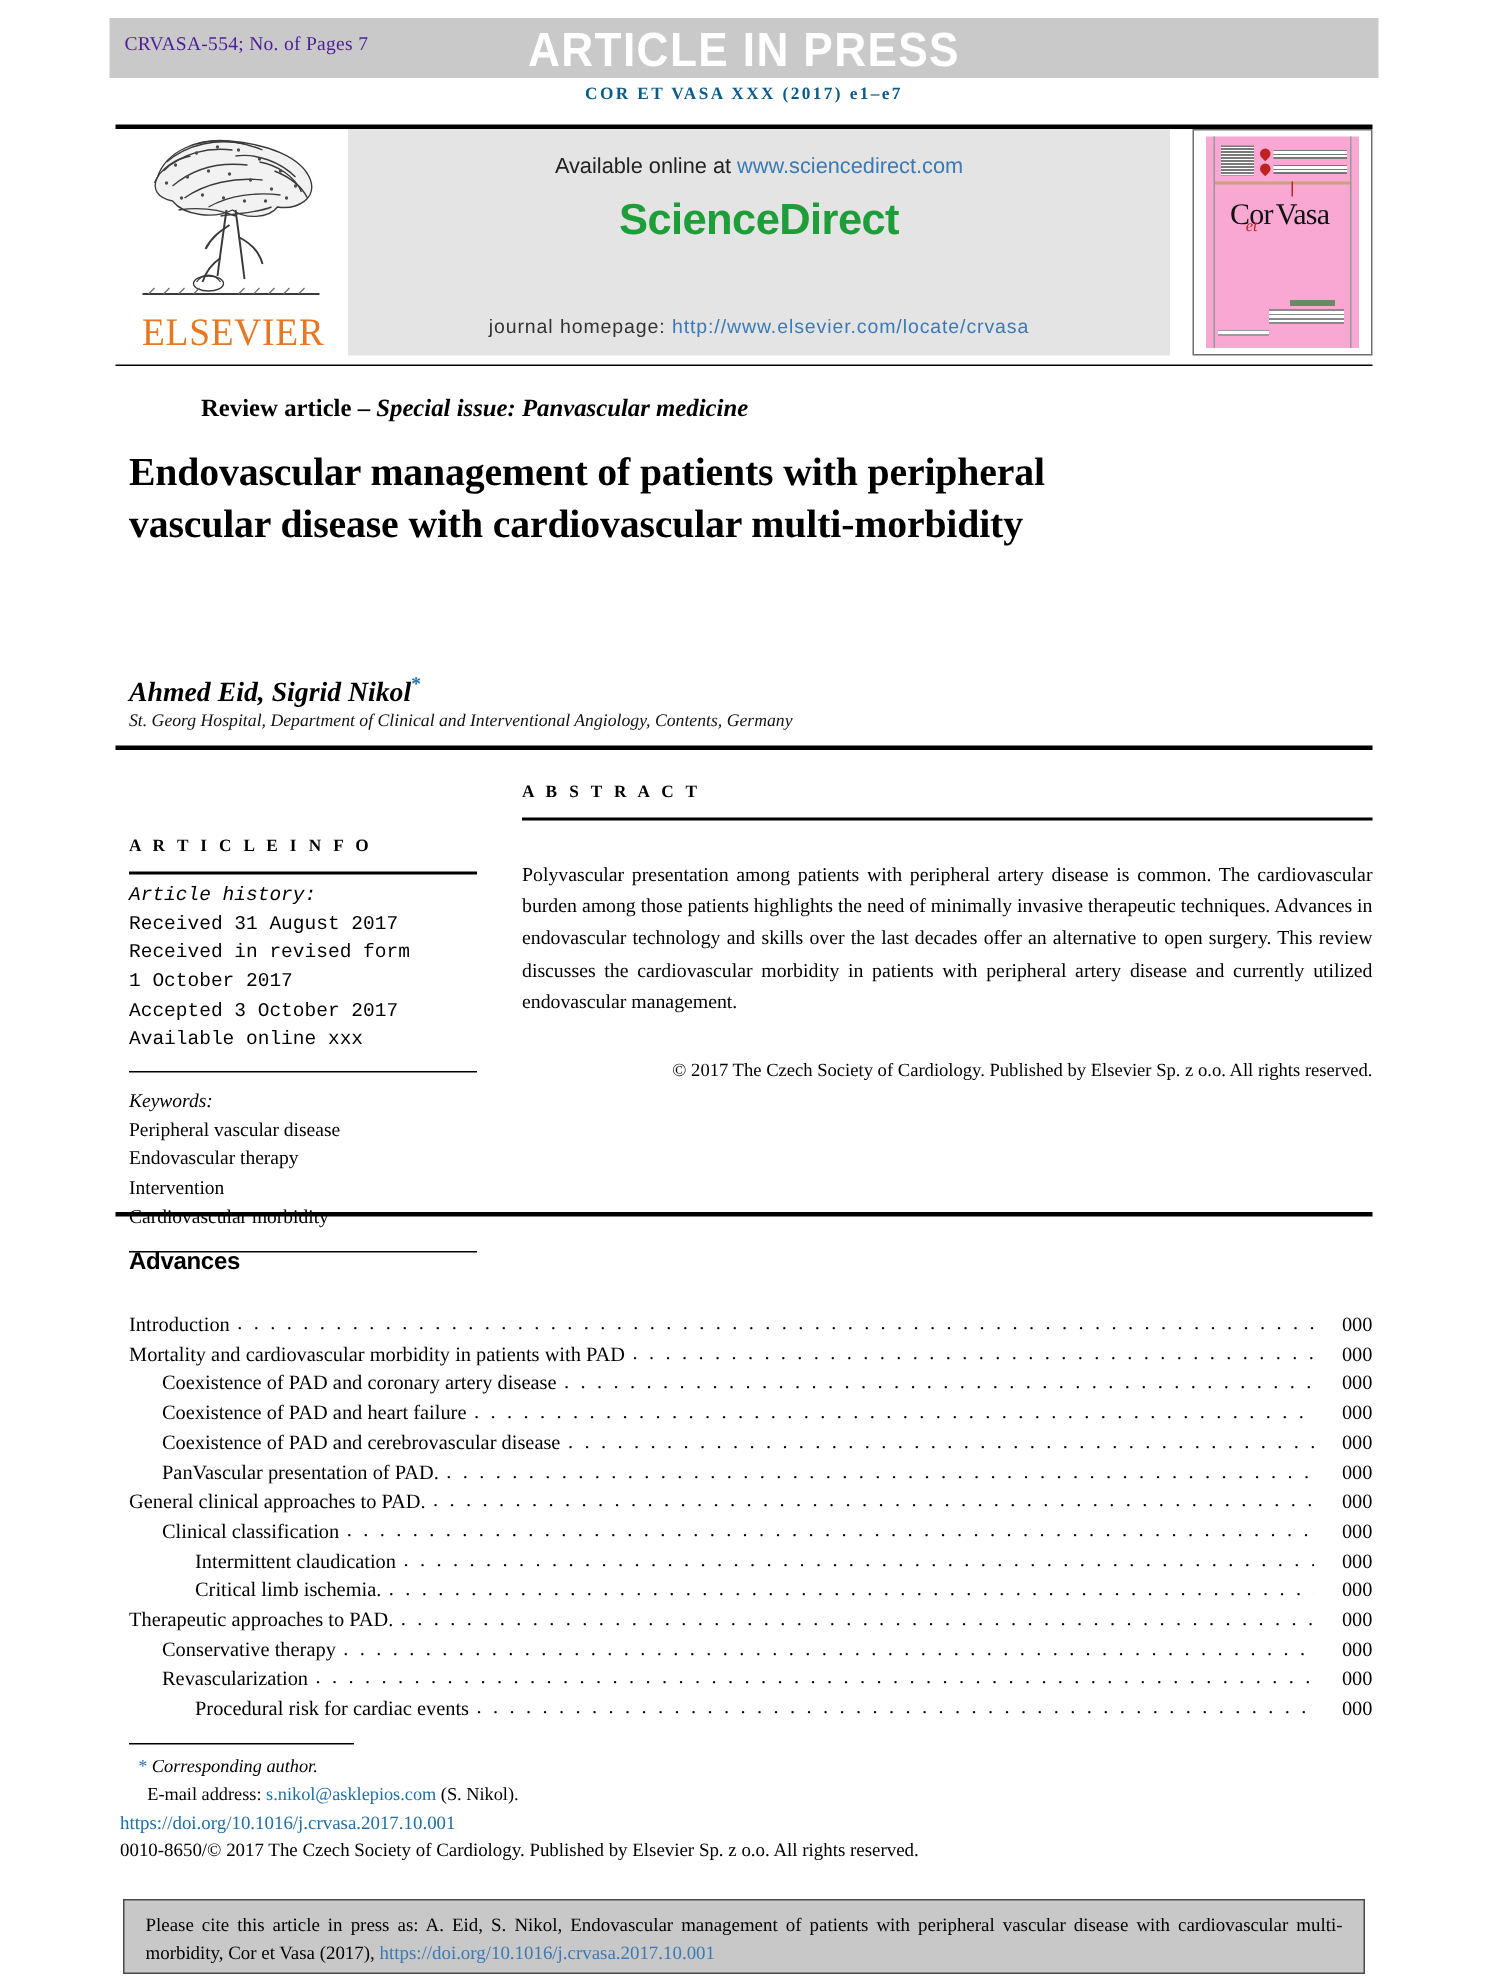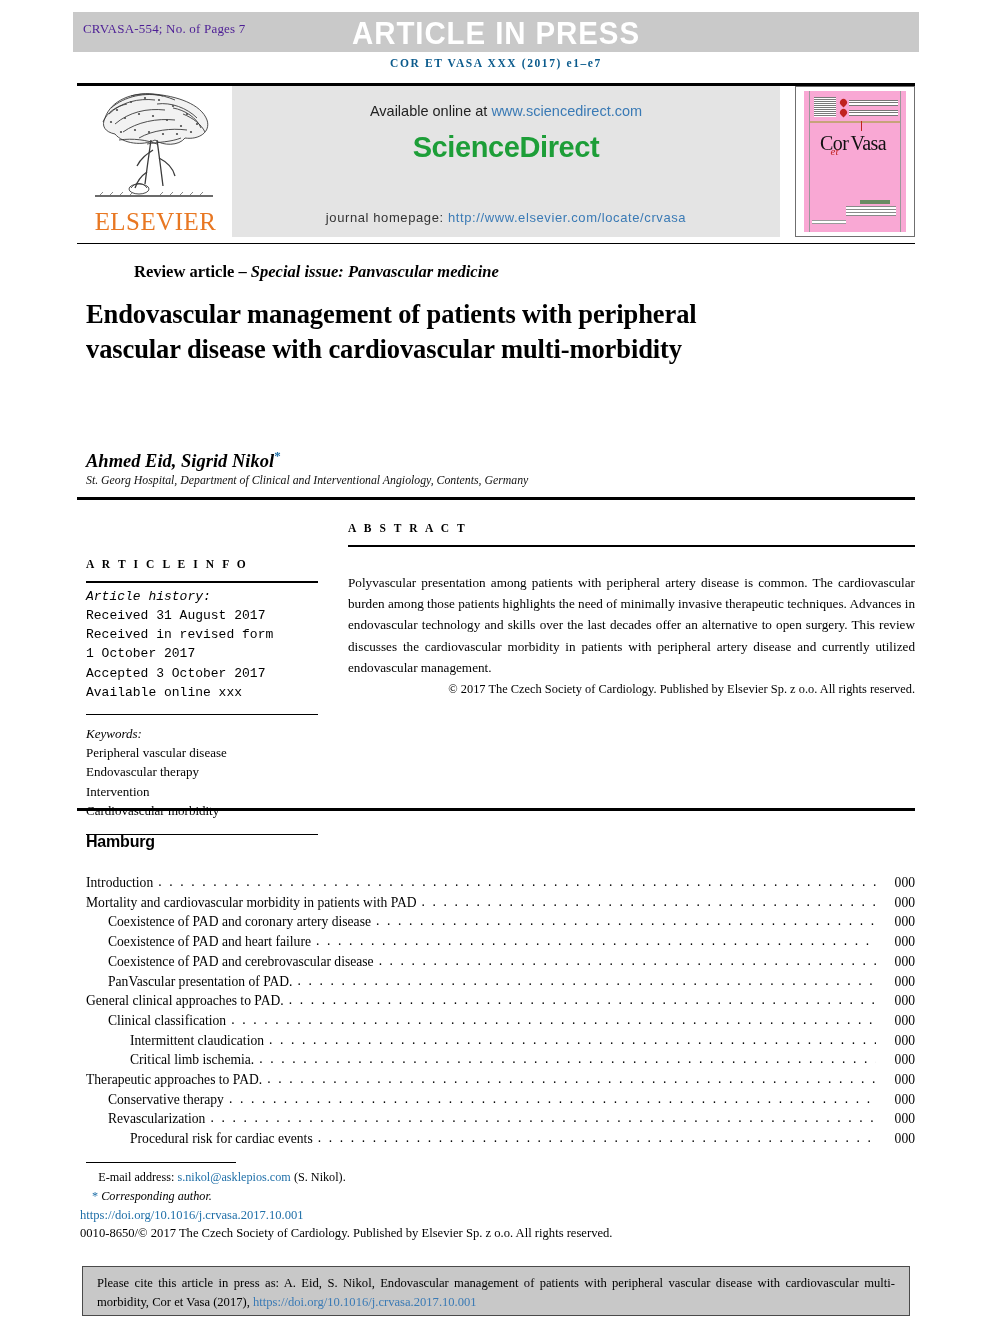--- a/index.html
+++ b/index.html
@@ -229,20 +229,21 @@
     text-align: justify;
     padding-top:25px;
     color:#000;
   }
   .abstract-copy {
     font-family:"Liberation Serif", serif;
     font-size:12.4px;
     text-align: right;
     padding-top:4px;
     color:#000;
+    margin-top:24px;
   }
 
   .rule-thick-3 { position:absolute; left:77px; top:808px; width:838px; height:2.5px; background:#000; }
 
   
   .contents-title {
     position:absolute; left:86px; top:833px;
     font-family:"Liberation Sans", sans-serif;
     font-weight:bold;
     font-size:16px;
@@ -484,21 +485,21 @@
 
   <div class="col-abs">
     <div class="head-spaced">A B S T R A C T</div>
     <div class="rule-under"></div>
     <p class="abstract-body">Polyvascular presentation among patients with peripheral artery disease is common. The cardiovascular burden among those patients highlights the need of minimally invasive therapeutic techniques. Advances in endovascular technology and skills over the last decades offer an alternative to open surgery. This review discusses the cardiovascular morbidity in patients with peripheral artery disease and currently utilized endovascular management.</p>
     <div class="abstract-copy">© 2017 The Czech Society of Cardiology. Published by Elsevier Sp. z o.o. All rights reserved.</div>
   </div>
 
   <div class="rule-thick-3"></div>
 
-  <div class="contents-title">Hamburg</div>
+  <div class="contents-title">Advances</div>
 
   <div class="toc">
 
     <div class="toc-row lvl1">
       <span class="toc-label">Introduction</span>
       <span class="toc-dots">. . . . . . . . . . . . . . . . . . . . . . . . . . . . . . . . . . . . . . . . . . . . . . . . . . . . . . . . . . . . . . . . . . . . . . . . . . . . . . . . . . . . . . . . . . . . . . . . . . . . . . .</span>
       <span class="toc-page">000</span>
     </div>
 
     <div class="toc-row lvl1">
@@ -576,27 +577,27 @@
     <div class="toc-row lvl3">
       <span class="toc-label">Procedural risk for cardiac events</span>
       <span class="toc-dots">. . . . . . . . . . . . . . . . . . . . . . . . . . . . . . . . . . . . . . . . . . . . . . . . . . . . . . . . . . . . . . . . . . . . . . . . . . . . . . . . . . . . . . . . . . . . . . . . . . . . . . .</span>
       <span class="toc-page">000</span>
     </div>
   </div>
 
   <div class="footnote-rule"></div>
 
   <div class="footnote">
-    <div>
-      &nbsp;&nbsp;&nbsp;&nbsp;<span>E-mail address: </span><a class="lnk" href="#">s.nikol@asklepios.com</a><span> (S. Nikol).</span>
-    </div>
     <div>
       &nbsp;&nbsp;<span class="star">*</span>
       <span class="it">Corresponding author.</span>
     </div>
+    <div>
+      &nbsp;&nbsp;&nbsp;&nbsp;<span>E-mail address: </span><a class="lnk" href="#">s.nikol@asklepios.com</a><span> (S. Nikol).</span>
+    </div>
   </div>
 
   <div class="doi-line">
     <a class="lnk" href="#">https://doi.org/10.1016/j.crvasa.2017.10.001</a>
   </div>
 
   <div class="issn-line">0010-8650/© 2017 The Czech Society of Cardiology. Published by Elsevier Sp. z o.o. All rights reserved.</div>
 
   <div class="cite-box">
     <div class="cite-text">

